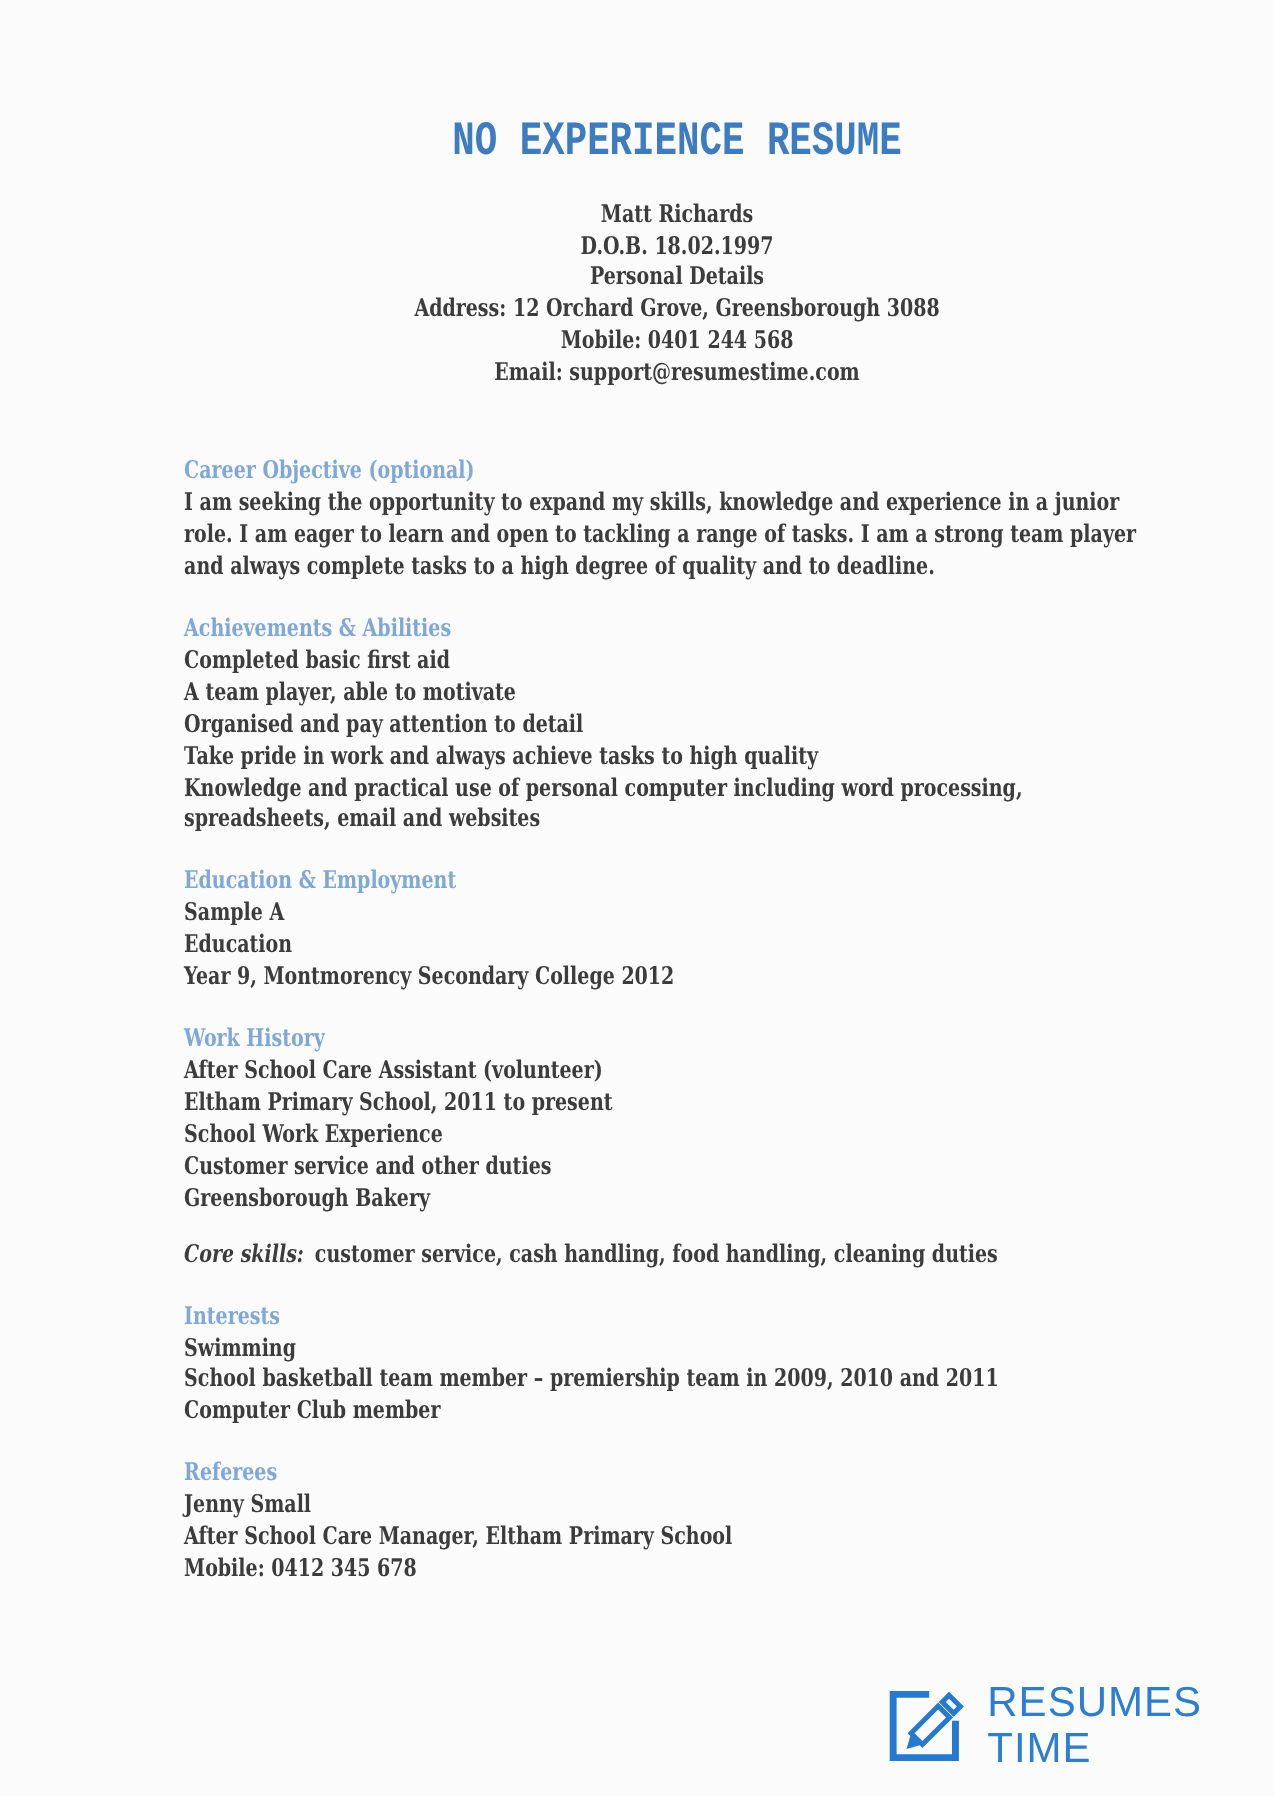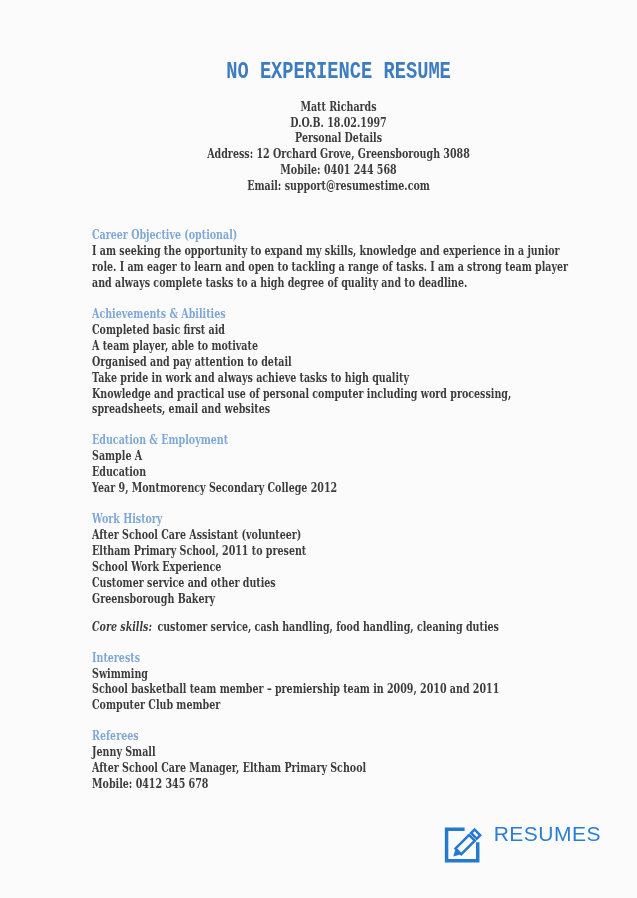--- a/index.html
+++ b/index.html
@@ -54,23 +54,23 @@
     font-size: 12.2px;
     line-height: 15.9px;
   }
   .core-skills .cs-label {
     font-style: italic;
     margin-right: 7px;
   }
   .logo {
     position: absolute;
     right: 36px;
-    bottom: 30px;
+    bottom: 12px;
     display: flex;
-    align-items: flex-start;
+    align-items: flex-end;
     gap: 11px;
     cursor: pointer;
   }
   .logo-text {
     font-family: "Liberation Sans", sans-serif;
     font-size: 21px;
     line-height: 23px;
     letter-spacing: 0.5px;
     color: #2b7ed2;
   }
@@ -149,14 +149,15 @@
       <path d="M27 7.5 H10 V40.5 H42.5 V23" fill="none" stroke="#2479d0" stroke-width="3.6" stroke-linecap="square"></path>
       <g transform="translate(17,36) rotate(45)">
         <path d="M0 0 L-4.2 -7.5 L4.2 -7.5 Z" fill="#2479d0"></path>
         <rect x="-4.2" y="-27.5" width="8.4" height="20" fill="none" stroke="#2479d0" stroke-width="2.6"></rect>
         <rect x="-4.2" y="-35.5" width="8.4" height="5" fill="none" stroke="#2479d0" stroke-width="2.6"></rect>
       </g>
     </svg>
   </span>
   <span class="logo-text">
     <div>RESUMES</div>
+    <div>TIME</div>
   </span>
 </div>
 
 </body></html>

